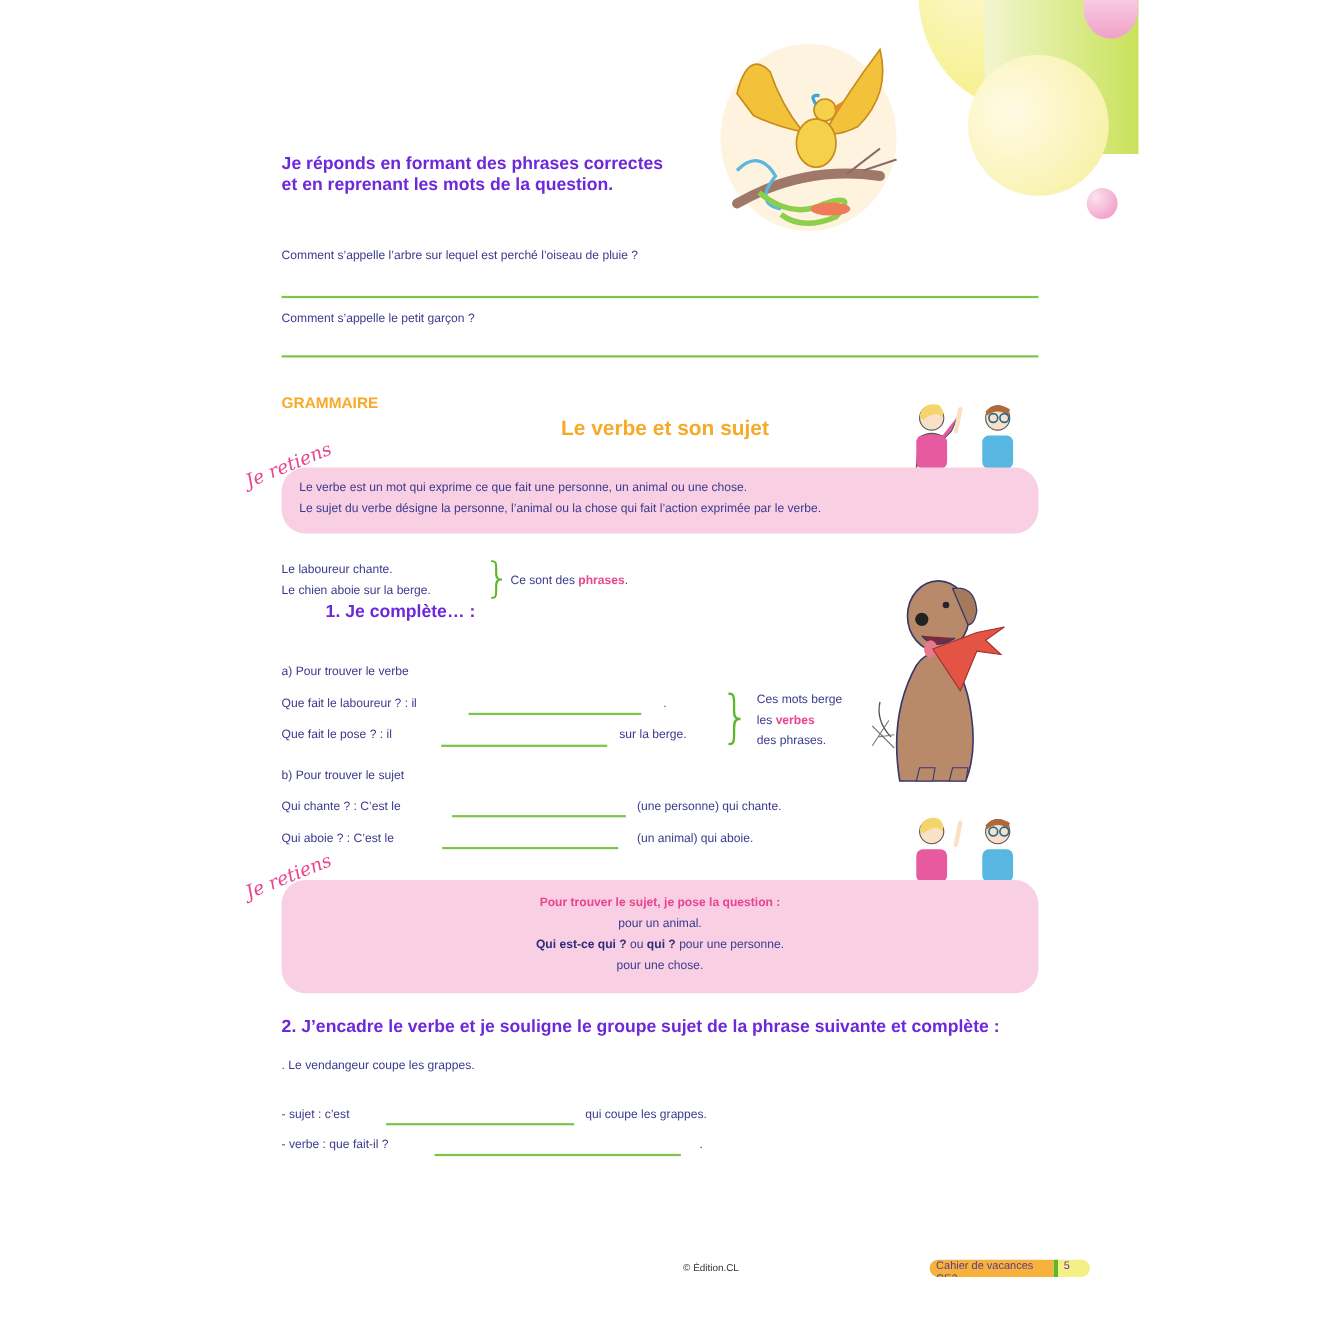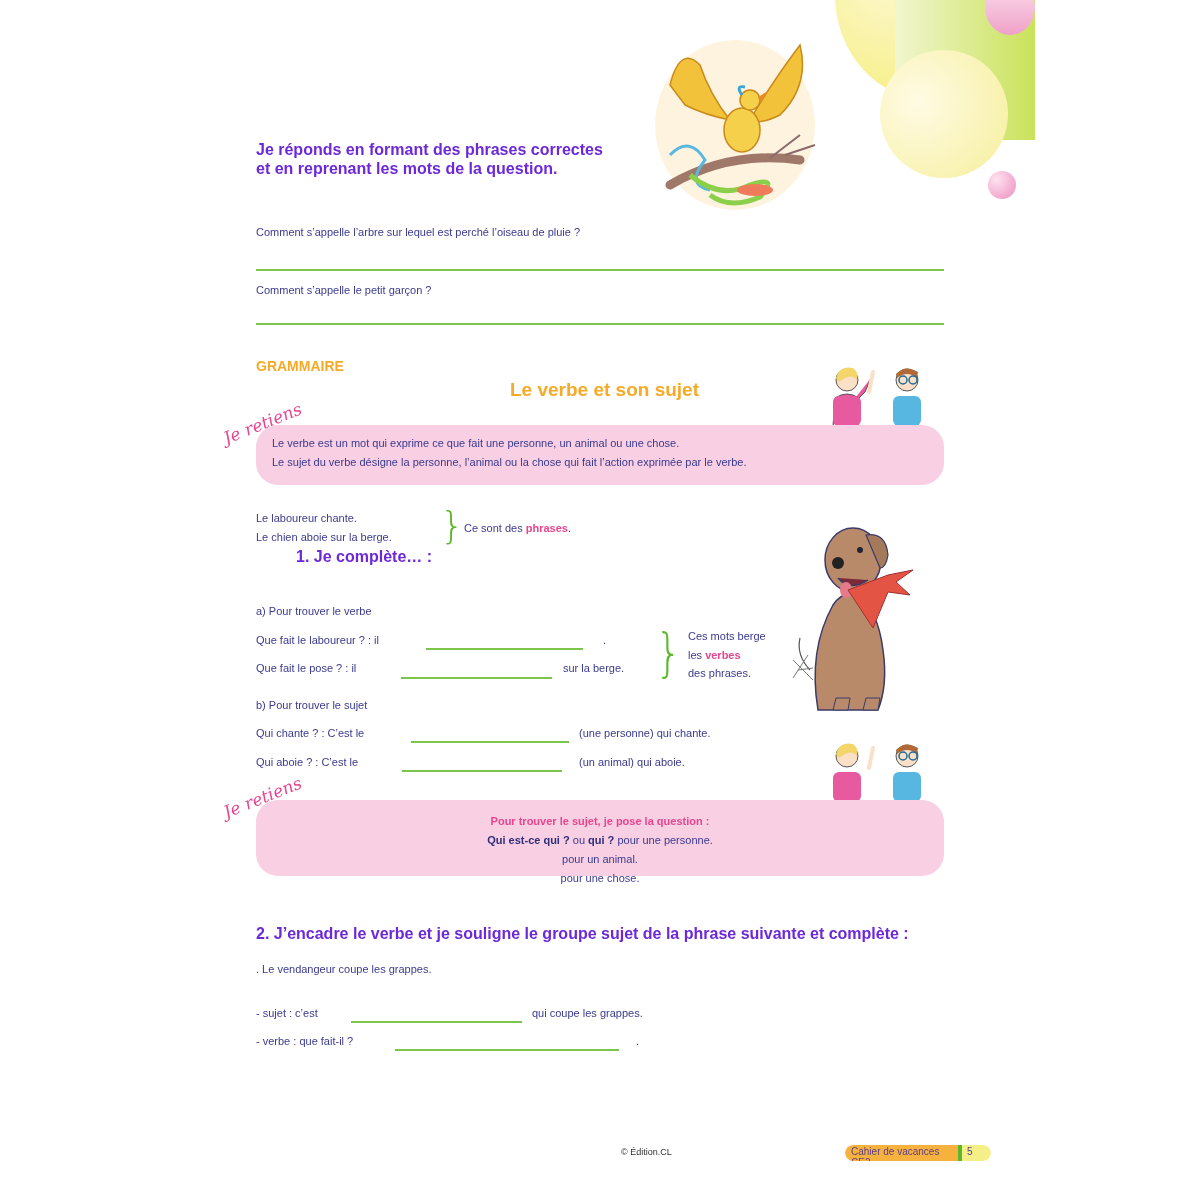--- a/index.html
+++ b/index.html
@@ -132,26 +132,26 @@
   <rect x="8" y="34" width="28" height="30" rx="6" fill="#e85aa0"></rect>
   <line x1="44" y1="30" x2="48" y2="10" stroke="#fbe0c8" stroke-width="4" stroke-linecap="round"></line>
   <circle cx="82" cy="18" r="11" fill="#fbe0c8" stroke="#555" stroke-width="1"></circle>
   <path d="M71 12 Q80 2 93 10 L92 16 Q82 8 72 16 Z" fill="#b06a3a"></path>
   <circle cx="78" cy="18" r="4" fill="none" stroke="#1d6b9a" stroke-width="1.5"></circle>
   <circle cx="88" cy="18" r="4" fill="none" stroke="#1d6b9a" stroke-width="1.5"></circle>
   <rect x="68" y="34" width="28" height="30" rx="6" fill="#58b7e0"></rect>
 </svg>
 
 <div class="script" style="left:228px; top:802px;">Je retiens</div>
-<div class="box" style="left:256px; top:800px; width:688px; height:76px; text-align:center;">
+<div class="box" style="left:256px; top:800px; width:688px; height:103px; text-align:center;">
   <div class="txt pink" style="margin-top:12px; line-height:19px;">Pour trouver le sujet, je pose la question :</div>
+  <div class="txt" style="line-height:19px;">pour un animal.</div>
   <div class="txt" style="line-height:19px;">
     <span class="bold-blue">Qui est-ce qui ?</span><span> ou </span><span class="bold-blue">qui ?</span><span> pour une personne.</span>
   </div>
-  <div class="txt" style="line-height:19px;">pour un animal.</div>
   <div class="txt" style="line-height:19px;">pour une chose.</div>
 </div>
 
 <div class="abs green-title" style="left:256px; top:925px;">2. J’encadre le verbe et je souligne le groupe sujet de la phrase suivante et  complète :</div>
 <div class="abs txt" style="left:256px; top:963px;">. Le vendangeur coupe les grappes.</div>
 
 <div class="abs txt" style="left:256px; top:1007px;">- sujet : c’est</div>
 <div class="blank" style="left:351px; top:1021px; width:171px;"></div>
 <div class="abs txt" style="left:532px; top:1007px;">qui coupe les grappes.</div>
 

